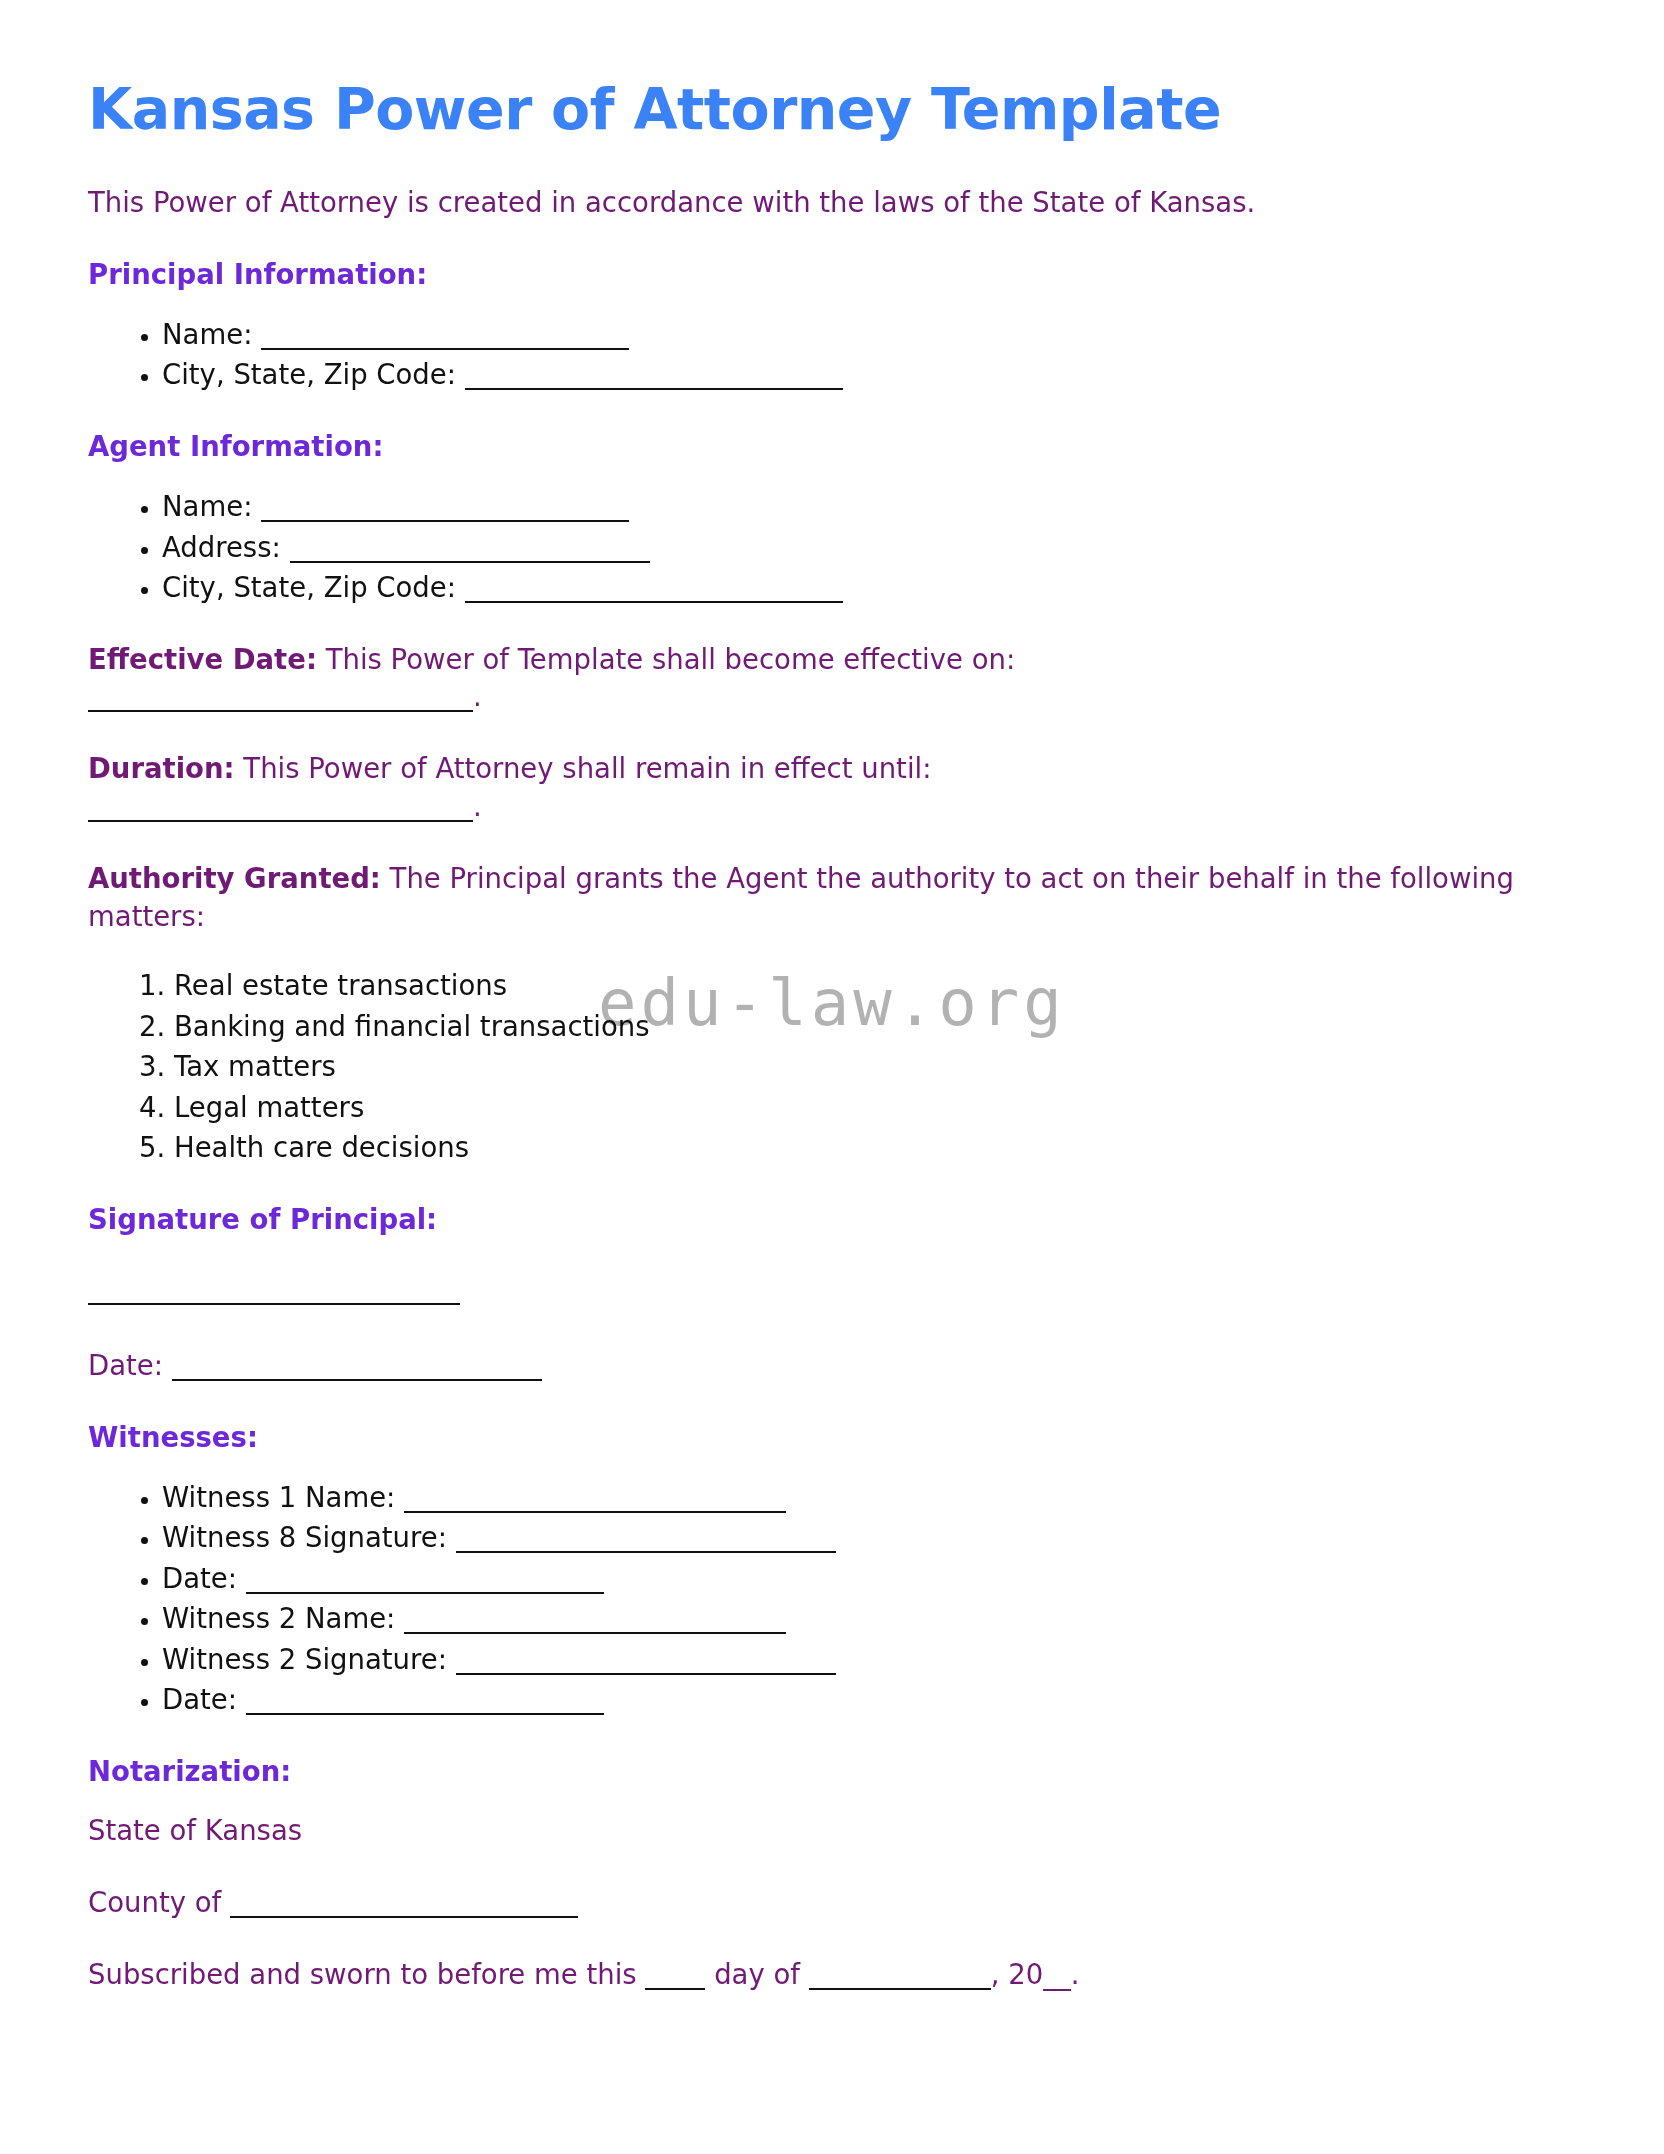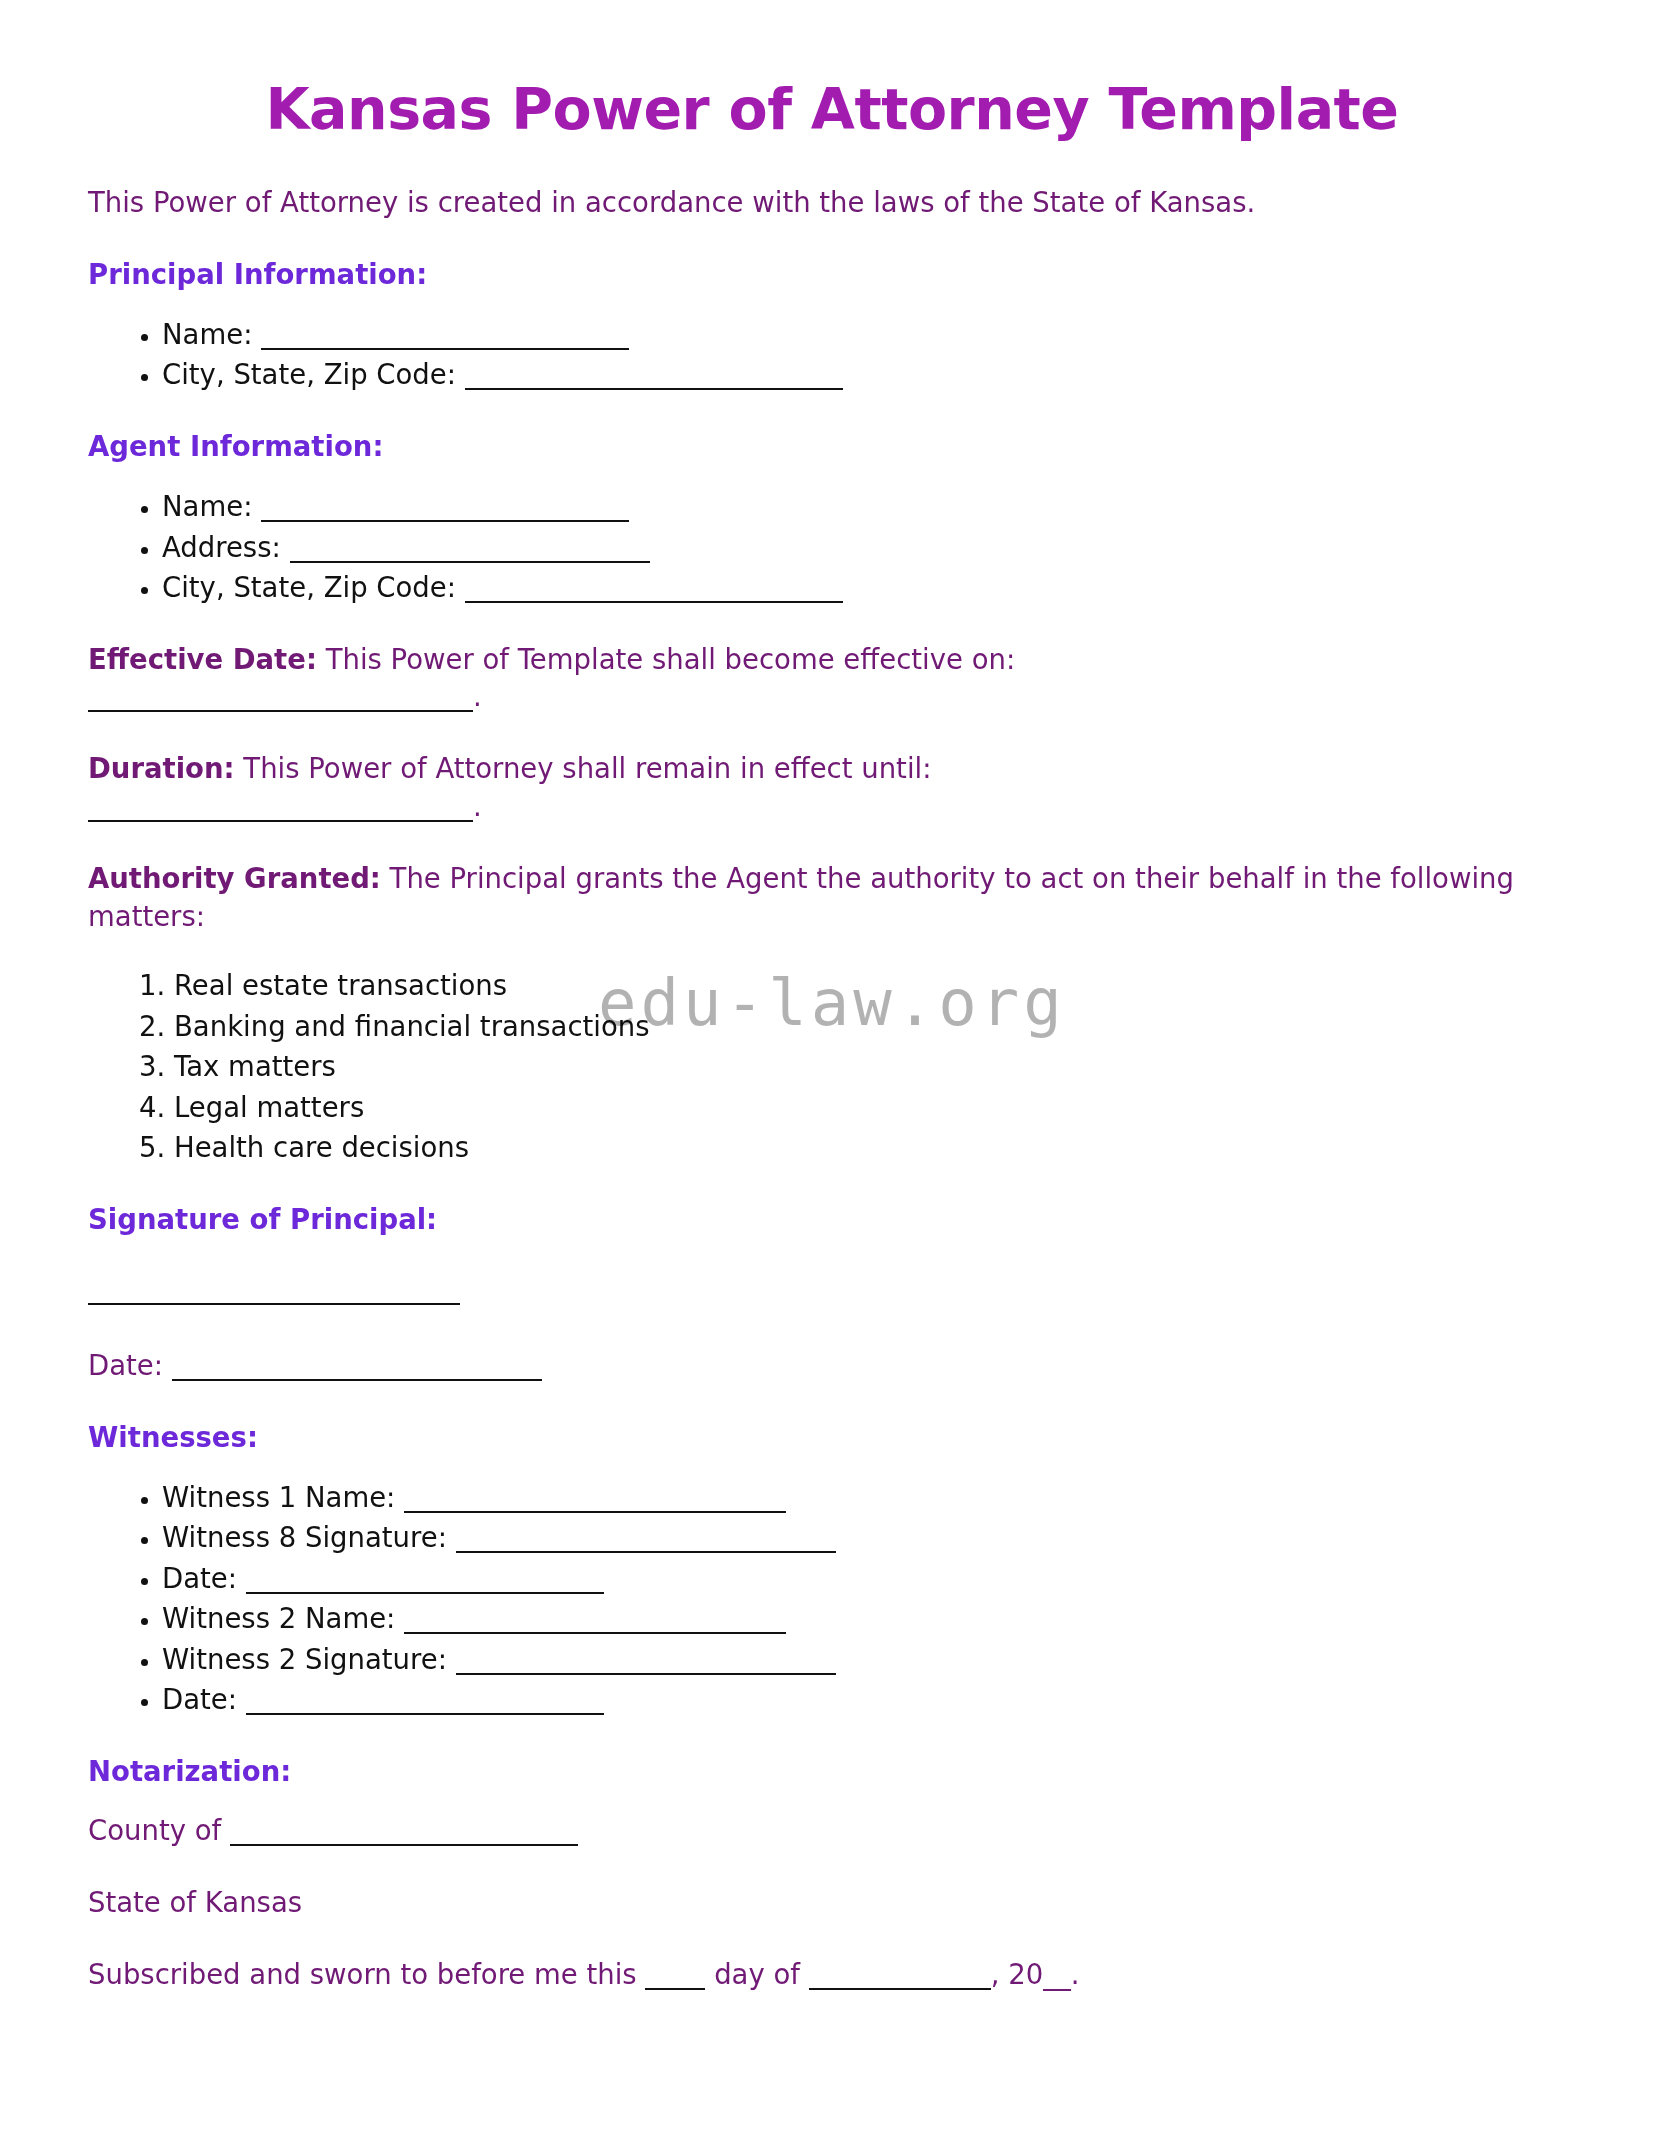--- a/index.html
+++ b/index.html
@@ -22,22 +22,21 @@
     height: 2154px;
     box-sizing: border-box;
     padding: 78px 88px 0 88px;
   }
   .doc-title {
     font-size: 57px;
     font-weight: bold;
     letter-spacing: -0.5px;
     line-height: 1.12;
     margin: 0 0 42px 0;
-    color: #a21caf;
-    text-align: center;
+    color: #3b82f6;
   }
   .para {
     font-size: 27.5px;
     line-height: 1.38;
     margin: 0 0 34px 0;
     color: #701a75;
   }
   .para.tight {
     margin-bottom: 30px;
   }
@@ -169,25 +168,25 @@
     <ul class="bullets">
       <li><span>Witness 1 Name:</span> <span class="blank b-w1n"></span></li>
       <li><span>Witness 8 Signature:</span> <span class="blank b-w1s"></span></li>
       <li><span>Date:</span> <span class="blank b-wd"></span></li>
       <li><span>Witness 2 Name:</span> <span class="blank b-w1n"></span></li>
       <li><span>Witness 2 Signature:</span> <span class="blank b-w1s"></span></li>
       <li><span>Date:</span> <span class="blank b-wd"></span></li>
     </ul>
 
     <div class="section-head">Notarization:</div>
+    <p class="para">State of Kansas</p>
     <p class="para">
       <span>County of</span>
       <span class="blank b-county"></span>
     </p>
-    <p class="para">State of Kansas</p>
     <p class="para">
       <span>Subscribed and sworn to before me this</span>
       <span class="blank b-day"></span>
       <span>day of</span>
       <span class="blank b-month"></span><span>, 20__.</span>
     </p>
 
   </div>
 </div>
 

